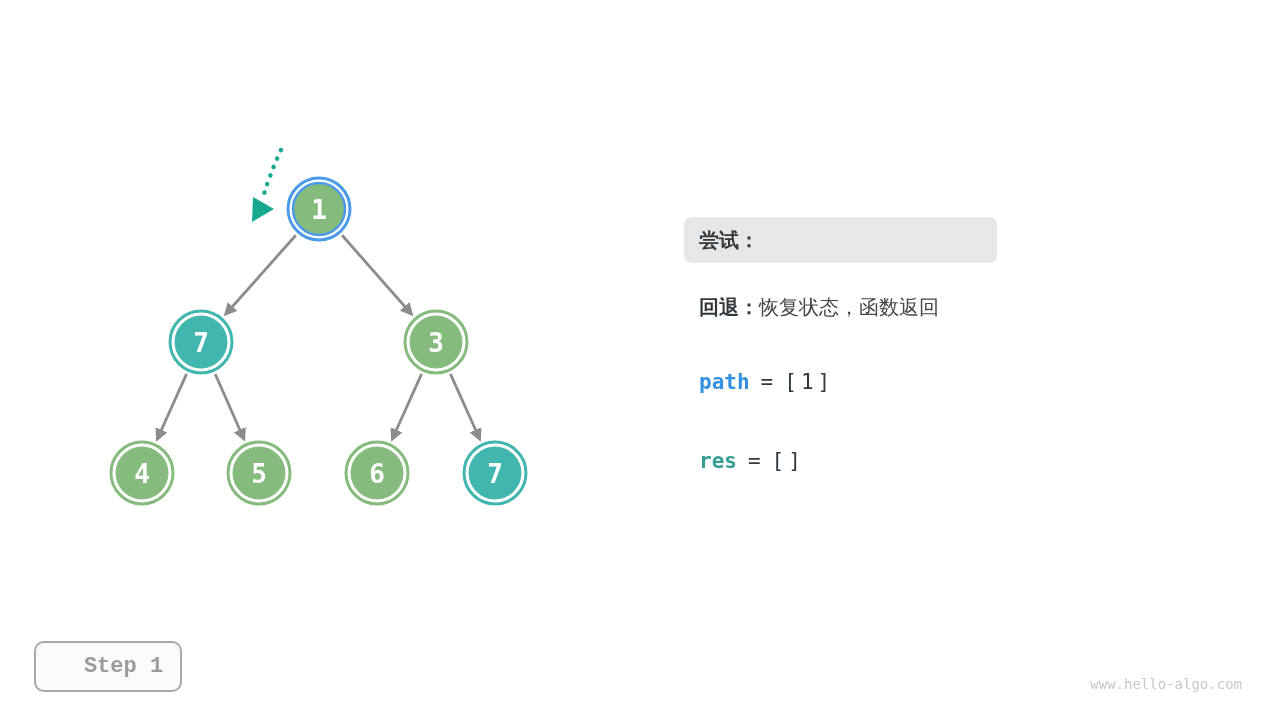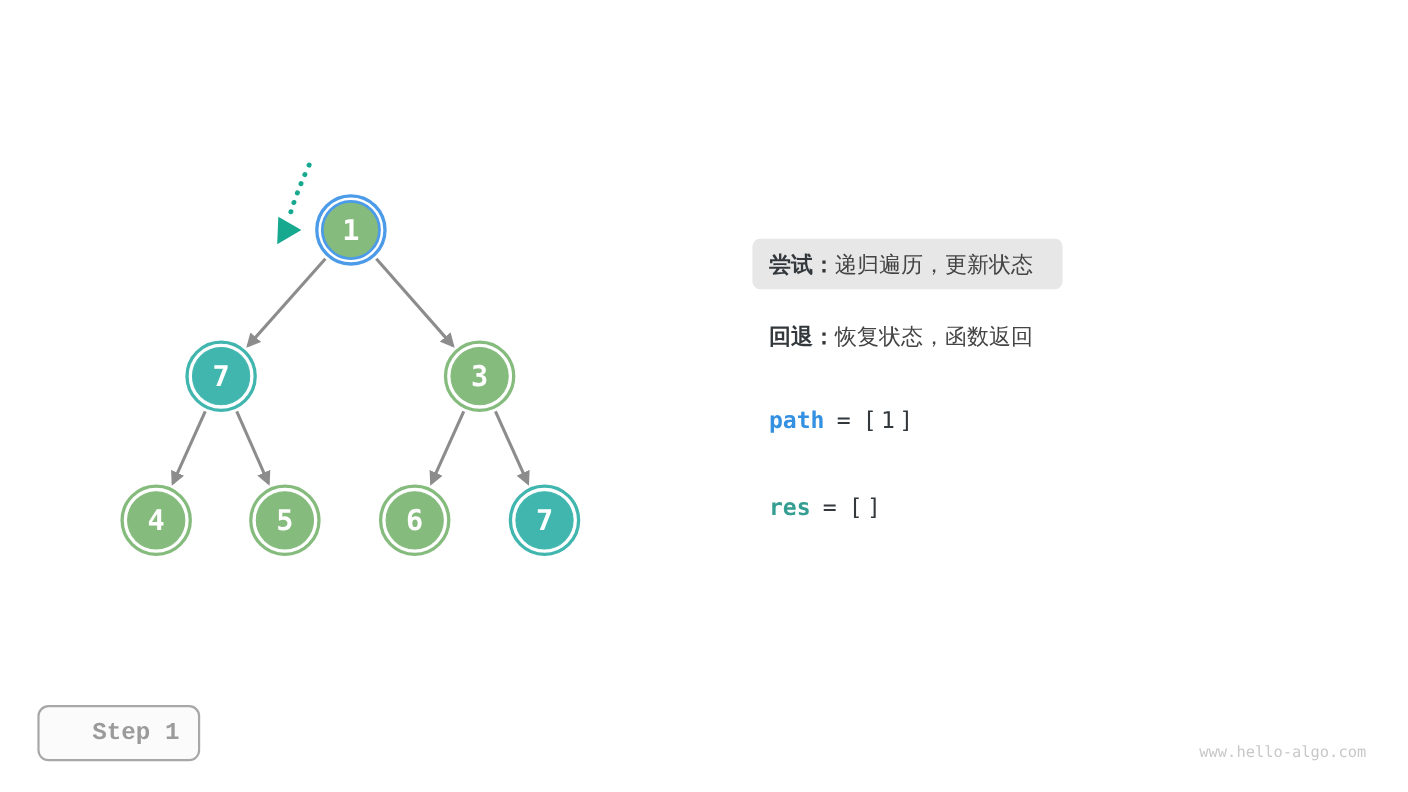--- a/index.html
+++ b/index.html
@@ -5,21 +5,21 @@
   * { margin:0; padding:0; box-sizing:border-box; }
   body { background:#ffffff; }
   .stage {
     position:relative; width:1280px; height:720px; background:#ffffff;
     overflow:hidden; font-family:"Liberation Sans", sans-serif;
   }
   #tree-svg { position:absolute; left:0; top:0; width:1280px; height:720px; }
 
   
   .try-box {
-    position:absolute; left:684px; top:217px; width:282px; height:46px;
+    position:absolute; left:684px; top:217px; width:313px; height:46px;
     background:var(--highlight-bg); border-radius:7px;
     display:flex; align-items:center; padding-left:15px;
     font-size:20px; color:var(--text-regular);
   }
   .plain-line {
     position:absolute; left:699px; font-size:20px; color:var(--text-regular);
     line-height:26px; white-space:nowrap;
   }
   .lbl { font-weight:bold; color:var(--text-dark); }
   .code-line {
@@ -98,21 +98,20 @@
         <text x="495" y="474" text-anchor="middle" dominant-baseline="central" fill="#ffffff" font-family="DejaVu Sans Mono, monospace" font-size="26" font-weight="bold">7</text>
       </g>
       <g>
         <path d="M281 150 Q 270 174 264 194" fill="none" stroke="#16A98F" stroke-width="4.5" stroke-linecap="round" stroke-dasharray="0.1 9"></path>
         <polygon points="253,197 274,209 252,222" fill="#16A98F"></polygon>
       </g>
     </svg>
 
   <div class="try-box">
     <span class="lbl">尝试：</span>
-      <span>递归遍历，更新状态</span>
   </div>
 
   <div class="plain-line" style="top:280px;margin-top:14px;">
     <span class="lbl">回退：</span><span>恢复状态，函数返回</span>
   </div>
 
   <div class="code-line" style="top:331px;margin-top:38px;">
     <span class="kw kw-path">path</span><span class="eq">=</span><span class="val">[1]</span>
   </div>
 

